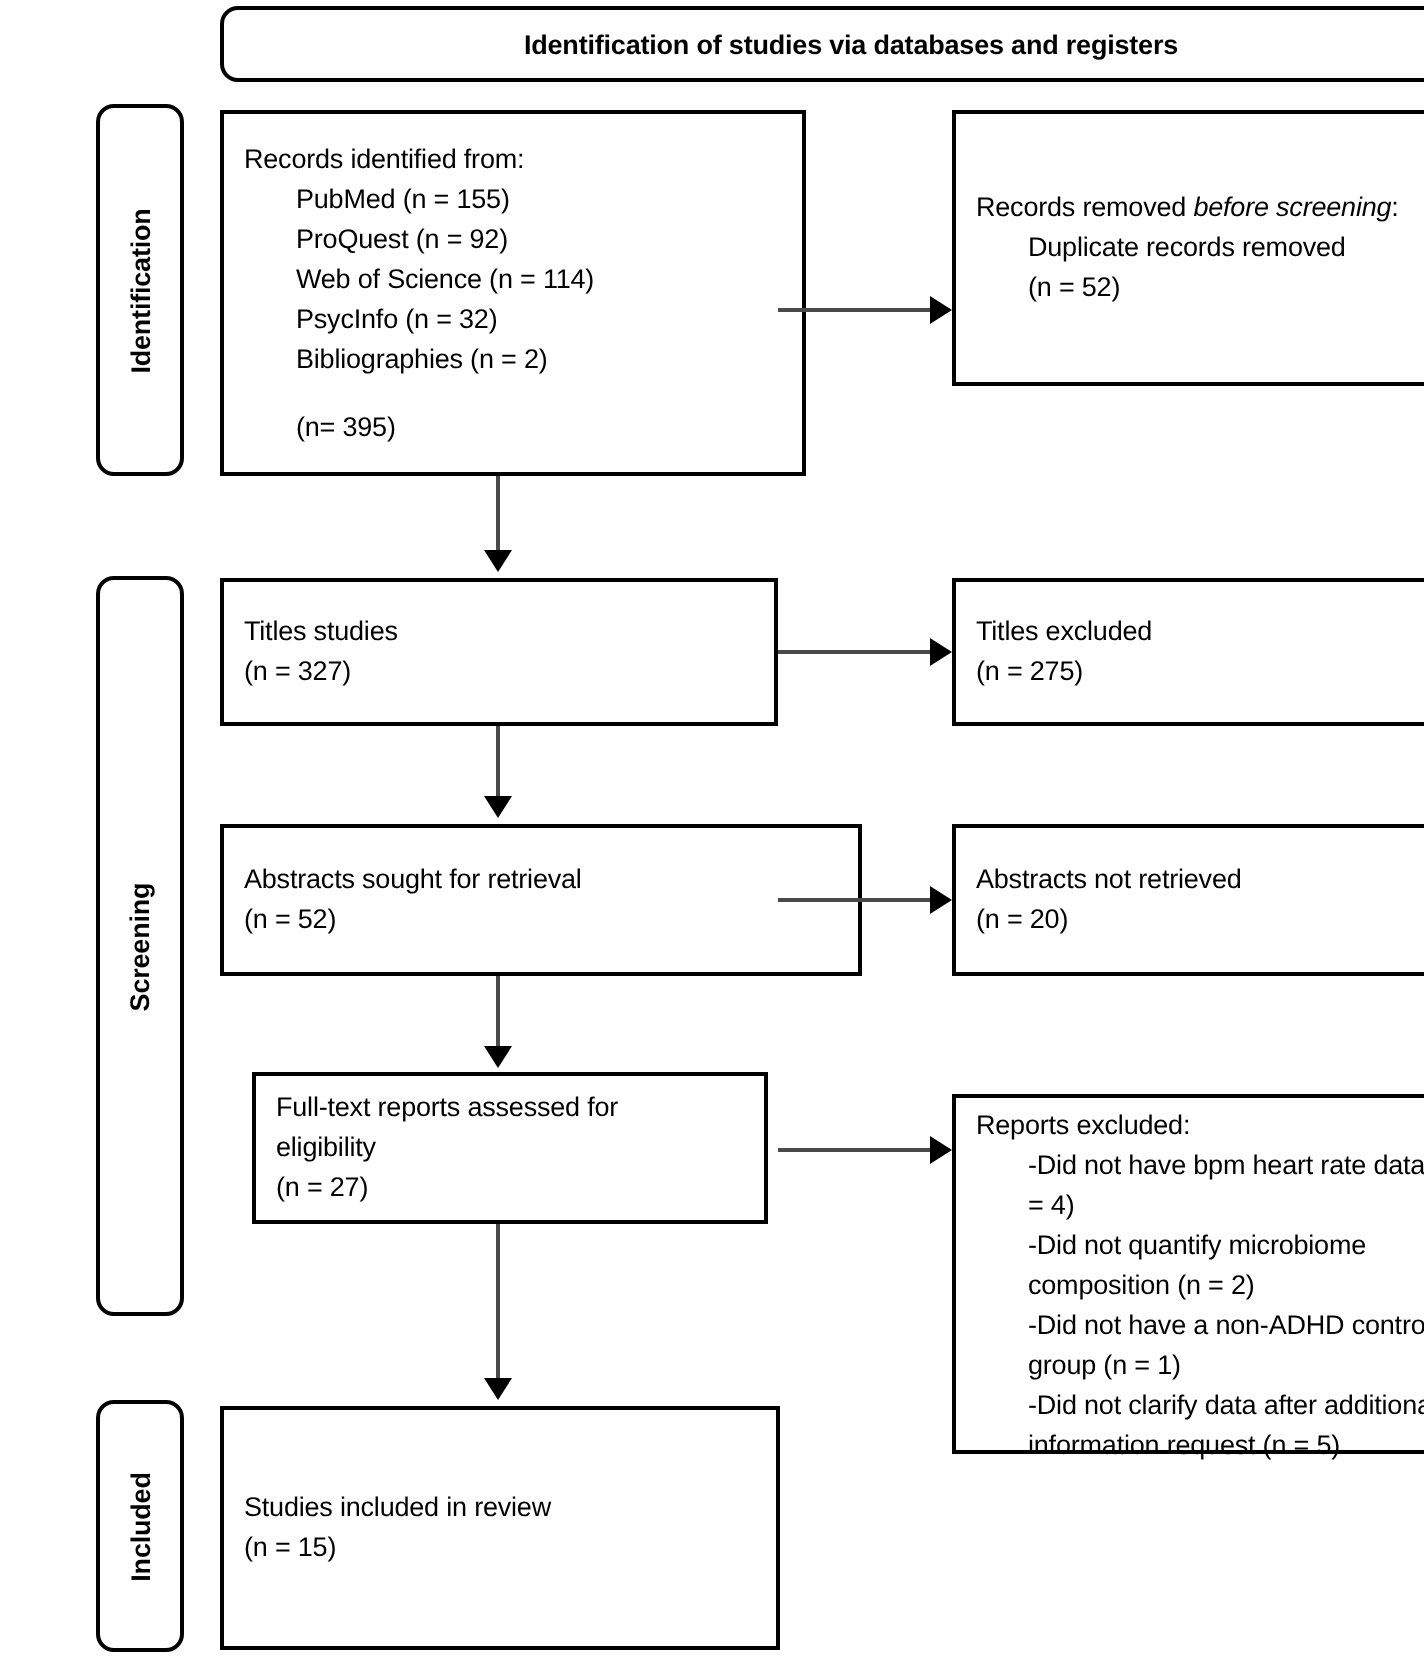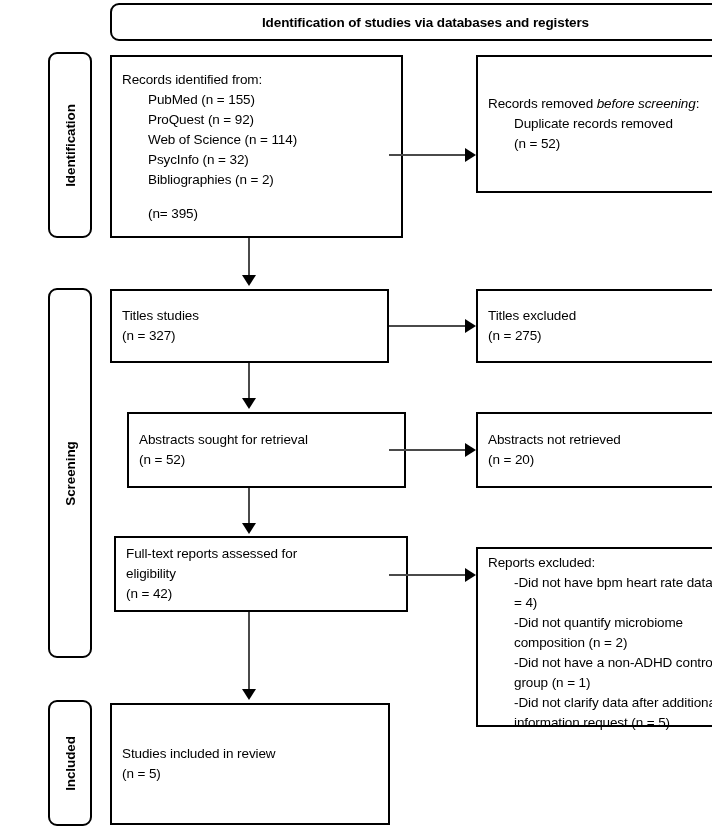--- a/index.html
+++ b/index.html
@@ -169,45 +169,45 @@
       <span class="ln">(n = 275)</span>
     </div>
   </div>
 
   <div class="hline" style="left:345px; top:325px; width:76px;"></div>
   <div class="hhead" style="left:421px; top:319px;"></div>
 
   <div class="vline" style="left:204px; top:363px; height:38px;"></div>
   <div class="vhead" style="left:198px; top:398px;"></div>
 
-  <div class="box" id="box-abstracts-sought" style="left:83px; top:412px; width:279px; height:76px;">
+  <div class="box" id="box-abstracts-sought" style="left:66px; top:412px; width:321px; height:76px;">
     <div class="box-inner">
       <span class="ln">Abstracts sought for retrieval</span>
       <span class="ln">(n = 52)</span>
     </div>
   </div>
 
   <div class="box" id="box-abstracts-not-retrieved" style="left:432px; top:412px; width:265px; height:76px;">
     <div class="box-inner">
       <span class="ln">Abstracts not retrieved</span>
       <span class="ln">(n = 20)</span>
     </div>
   </div>
 
   <div class="hline" style="left:345px; top:449px; width:76px;"></div>
   <div class="hhead" style="left:421px; top:443px;"></div>
 
   <div class="vline" style="left:204px; top:488px; height:38px;"></div>
   <div class="vhead" style="left:198px; top:523px;"></div>
 
-  <div class="box" id="box-fulltext-assessed" style="left:70px; top:536px; width:294px; height:76px;">
+  <div class="box" id="box-fulltext-assessed" style="left:82px; top:536px; width:258px; height:76px;">
     <div class="box-inner">
       <span class="ln">Full-text reports assessed for</span>
       <span class="ln">eligibility</span>
-      <span class="ln">(n = 42)</span>
+      <span class="ln">(n = 27)</span>
     </div>
   </div>
 
   <div class="box" id="box-reports-excluded" style="left:432px; top:547px; width:265px; height:180px; align-items:center;">
     <div class="box-inner" style="padding-top:12px;">
       <span class="ln">Reports excluded:</span>
       <span class="ln wrap ind2">-Did not have bpm heart rate data (n = 4)</span>
       <span class="ln wrap ind2">-Did not quantify microbiome composition (n = 2)</span>
       <span class="ln wrap ind2">-Did not have a non-ADHD control group (n = 1)</span>
       <span class="ln wrap ind2">-Did not clarify data after additional information request (n = 5)</span>
@@ -216,17 +216,17 @@
 
   <div class="hline" style="left:345px; top:574px; width:76px;"></div>
   <div class="hhead" style="left:421px; top:568px;"></div>
 
   <div class="vline" style="left:204px; top:612px; height:80px;"></div>
   <div class="vhead" style="left:198px; top:689px;"></div>
 
   <div class="box" id="box-studies-included" style="left:66px; top:703px; width:280px; height:122px;">
     <div class="box-inner">
       <span class="ln">Studies included in review</span>
-      <span class="ln">(n = 5)</span>
+      <span class="ln">(n = 15)</span>
     </div>
   </div>
 
 </div>
 
 </body></html>

